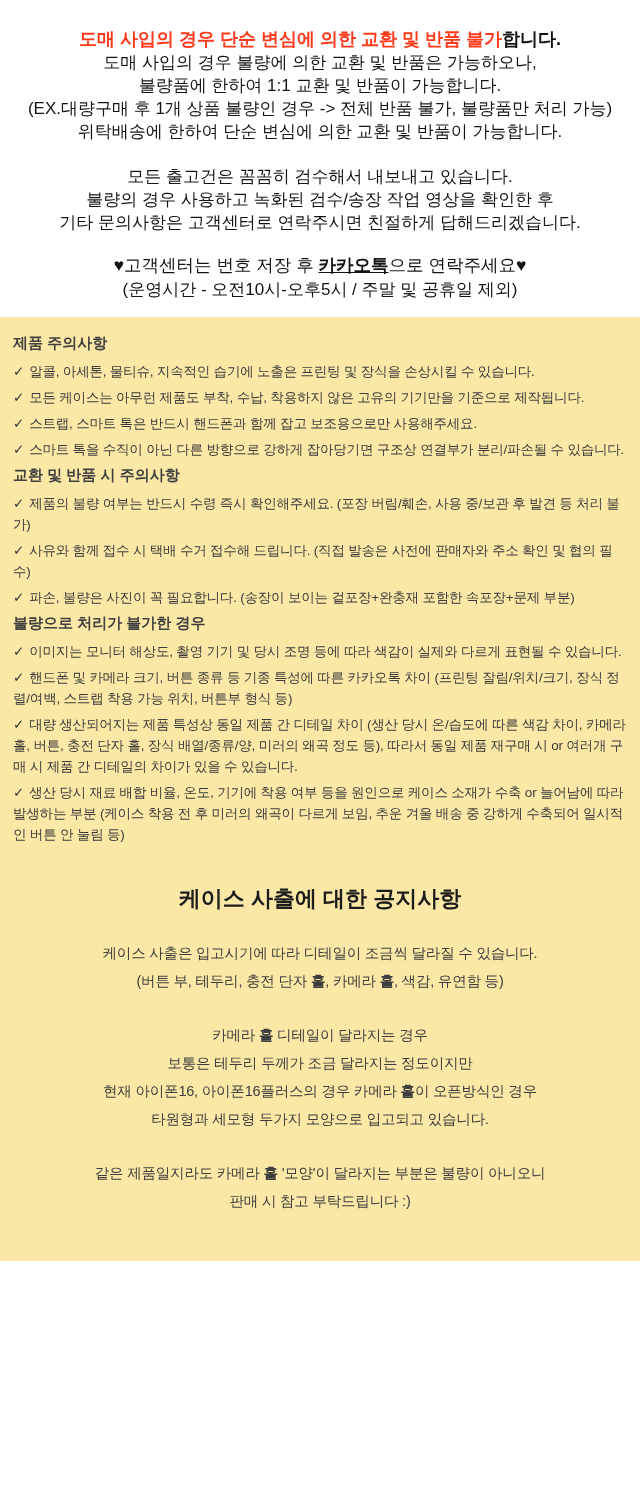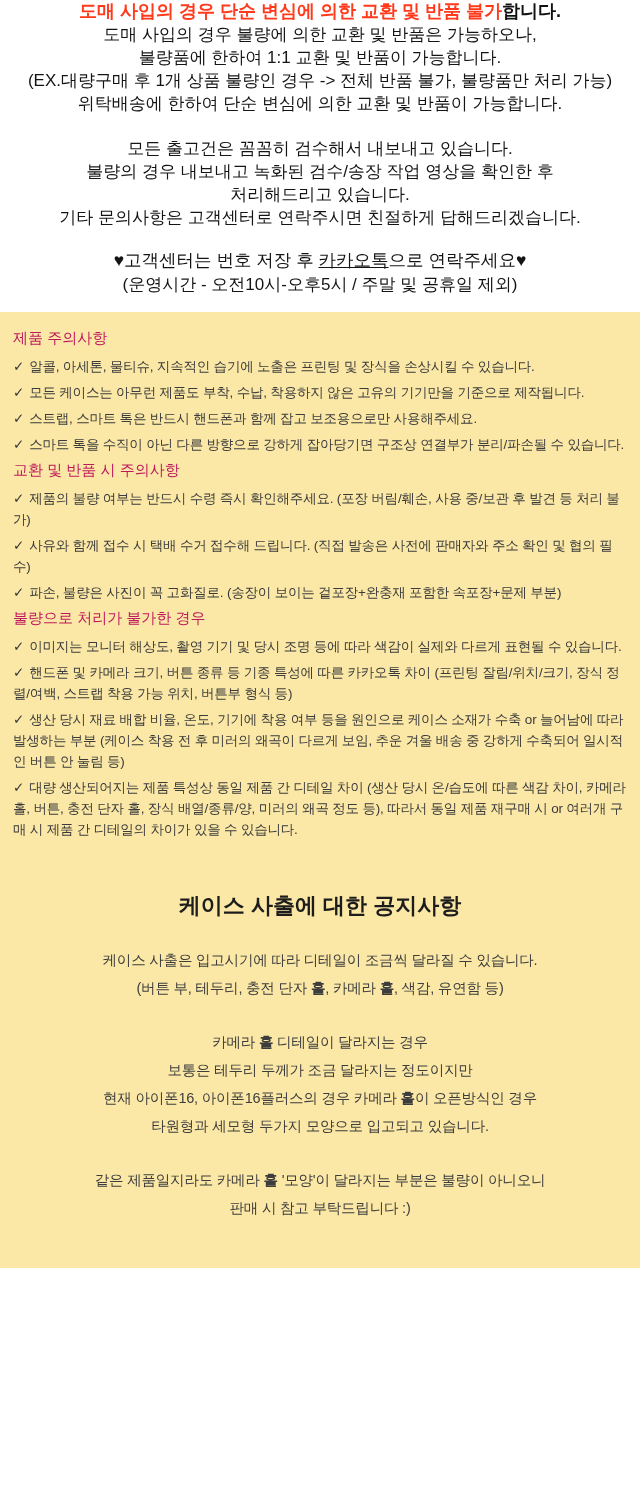--- a/index.html
+++ b/index.html
@@ -8,21 +8,21 @@
     width: 640px;
     background: #ffffff;
     font-family: "Liberation Sans", "DejaVu Sans", sans-serif;
     color: #111111;
   }
   .page { width: 640px; }
 
   
   .top {
     text-align: center;
-    padding: 0 6px 0;
+    padding: 28px 6px 0;
   }
   .headline {
     margin: 0;
     font-size: 18px;
     font-weight: 700;
     line-height: 23px;
     color: #111111;
   }
   .headline .red { color: #ff3a1c; }
   .t-line {
@@ -32,55 +32,55 @@
     color: #141414;
   }
   .block2 { margin-top: 22px; }
   .contact { margin-top: 18px; }
   .contact-line {
     margin: 0;
     font-size: 17.5px;
     line-height: 26px;
     color: #141414;
   }
-  .kakao { font-weight: 400; text-decoration: underline; }
+  .kakao { font-weight: 700; text-decoration: underline; }
   .hours {
     margin: 0;
     font-size: 17px;
     line-height: 24px;
     color: #141414;
   }
 
   
   .panel {
     margin-top: 15px;
     background: #fbe8a6;
     padding: 16px 13px 20px;
     color: #3b3b3b;
   }
   .sec-title {
     margin: 0 0 9px;
     font-size: 15px;
     line-height: 19px;
-    font-weight: 400;
-    color: #be185d;
+    font-weight: 700;
+    color: #404040;
   }
   .sec-title.gap { }
   .check-item {
     font-size: 13.5px;
     line-height: 21px;
     letter-spacing: -0.2px;
     margin-bottom: 5px;
     color: #3b3b3b;
   }
   .check { margin-right: 5px; }
 
   
   .molding-title {
-    margin: 52px 0 0;
+    margin: 40px 0 0;
     text-align: center;
     font-size: 22px;
     line-height: 28px;
     font-weight: 700;
     color: #1c1c1c;
   }
   .para {
     margin-top: 26px;
     text-align: center;
     font-size: 14.5px;
@@ -98,49 +98,48 @@
 
   <section class="top">
     <p class="headline"><span class="red">도매 사입의 경우 단순 변심에 의한 교환 및 반품 불가</span><span>합니다.</span></p>
     <p class="t-line">도매 사입의 경우 불량에 의한 교환 및 반품은 가능하오나,</p>
     <p class="t-line">불량품에 한하여 1:1 교환 및 반품이 가능합니다.</p>
     <p class="t-line">(EX.대량구매 후 1개 상품 불량인 경우 -&gt; 전체 반품 불가, 불량품만 처리 가능)</p>
     <p class="t-line">위탁배송에 한하여 단순 변심에 의한 교환 및 반품이 가능합니다.</p>
 
     <div class="block2">
       <p class="t-line">모든 출고건은 꼼꼼히 검수해서 내보내고 있습니다.</p>
-      <p class="t-line">불량의 경우 내보내고 녹화된 검수/송장 작업 영상을 확인한 후</p>
-      <p class="t-line">처리해드리고 있습니다.</p>
+      <p class="t-line">불량의 경우 사용하고 녹화된 검수/송장 작업 영상을 확인한 후</p>
       <p class="t-line">기타 문의사항은 고객센터로 연락주시면 친절하게 답해드리겠습니다.</p>
     </div>
 
     <div class="contact">
       <p class="contact-line"><span>♥고객센터는 번호 저장 후 </span><span class="kakao">카카오톡</span><span>으로 연락주세요♥</span></p>
       <p class="hours">(운영시간 - 오전10시-오후5시 / 주말 및 공휴일 제외)</p>
     </div>
   </section>
 
   <section class="panel">
 
     <h3 class="sec-title">제품 주의사항</h3>
     <div class="check-item"><span class="check">✓</span><span>알콜, 아세톤, 물티슈, 지속적인 습기에 노출은 프린팅 및 장식을 손상시킬 수 있습니다.</span></div>
     <div class="check-item"><span class="check">✓</span><span>모든 케이스는 아무런 제품도 부착, 수납, 착용하지 않은 고유의 기기만을 기준으로 제작됩니다.</span></div>
     <div class="check-item"><span class="check">✓</span><span>스트랩, 스마트 톡은 반드시 핸드폰과 함께 잡고 보조용으로만 사용해주세요.</span></div>
     <div class="check-item"><span class="check">✓</span><span>스마트 톡을 수직이 아닌 다른 방향으로 강하게 잡아당기면 구조상 연결부가 분리/파손될 수 있습니다.</span></div>
 
     <h3 class="sec-title gap">교환 및 반품 시 주의사항</h3>
     <div class="check-item"><span class="check">✓</span><span>제품의 불량 여부는 반드시 수령 즉시 확인해주세요. (포장 버림/훼손, 사용 중/보관 후 발견 등 처리 불가)</span></div>
     <div class="check-item"><span class="check">✓</span><span>사유와 함께 접수 시 택배 수거 접수해 드립니다. (직접 발송은 사전에 판매자와 주소 확인 및 협의 필수)</span></div>
-    <div class="check-item"><span class="check">✓</span><span>파손, 불량은 사진이 꼭 고화질로. (송장이 보이는 겉포장+완충재 포함한 속포장+문제 부분)</span></div>
+    <div class="check-item"><span class="check">✓</span><span>파손, 불량은 사진이 꼭 필요합니다. (송장이 보이는 겉포장+완충재 포함한 속포장+문제 부분)</span></div>
 
     <h3 class="sec-title gap">불량으로 처리가 불가한 경우</h3>
     <div class="check-item"><span class="check">✓</span><span>이미지는 모니터 해상도, 촬영 기기 및 당시 조명 등에 따라 색감이 실제와 다르게 표현될 수 있습니다.</span></div>
     <div class="check-item"><span class="check">✓</span><span>핸드폰 및 카메라 크기, 버튼 종류 등 기종 특성에 따른 카카오톡 차이 (프린팅 잘림/위치/크기, 장식 정렬/여백, 스트랩 착용 가능 위치, 버튼부 형식 등)</span></div>
+    <div class="check-item"><span class="check">✓</span><span>대량 생산되어지는 제품 특성상 동일 제품 간 디테일 차이 (생산 당시 온/습도에 따른 색감 차이, 카메라홀, 버튼, 충전 단자 홀, 장식 배열/종류/양, 미러의 왜곡 정도 등), 따라서 동일 제품 재구매 시 or 여러개 구매 시 제품 간 디테일의 차이가 있을 수 있습니다.</span></div>
     <div class="check-item"><span class="check">✓</span><span>생산 당시 재료 배합 비율, 온도, 기기에 착용 여부 등을 원인으로 케이스 소재가 수축 or 늘어남에 따라 발생하는 부분 (케이스 착용 전 후 미러의 왜곡이 다르게 보임, 추운 겨울 배송 중 강하게 수축되어 일시적인 버튼 안 눌림 등)</span></div>
-    <div class="check-item"><span class="check">✓</span><span>대량 생산되어지는 제품 특성상 동일 제품 간 디테일 차이 (생산 당시 온/습도에 따른 색감 차이, 카메라홀, 버튼, 충전 단자 홀, 장식 배열/종류/양, 미러의 왜곡 정도 등), 따라서 동일 제품 재구매 시 or 여러개 구매 시 제품 간 디테일의 차이가 있을 수 있습니다.</span></div>
 
     <h2 class="molding-title">케이스 사출에 대한 공지사항</h2>
 
     <div class="para first">
       <div><span>케이스 사출은 입고시기에 따라 디테일이 조금씩 달라질 수 있습니다.</span></div>
       <div><span>(버튼 부, 테두리, 충전 단자 </span><span class="b">홀</span><span>, 카메라 </span><span class="b">홀</span><span>, 색감, 유연함 등)</span></div>
     </div>
 
     <div class="para">
       <div><span>카메라 </span><span class="b">홀</span><span> 디테일이 달라지는 경우</span></div>

